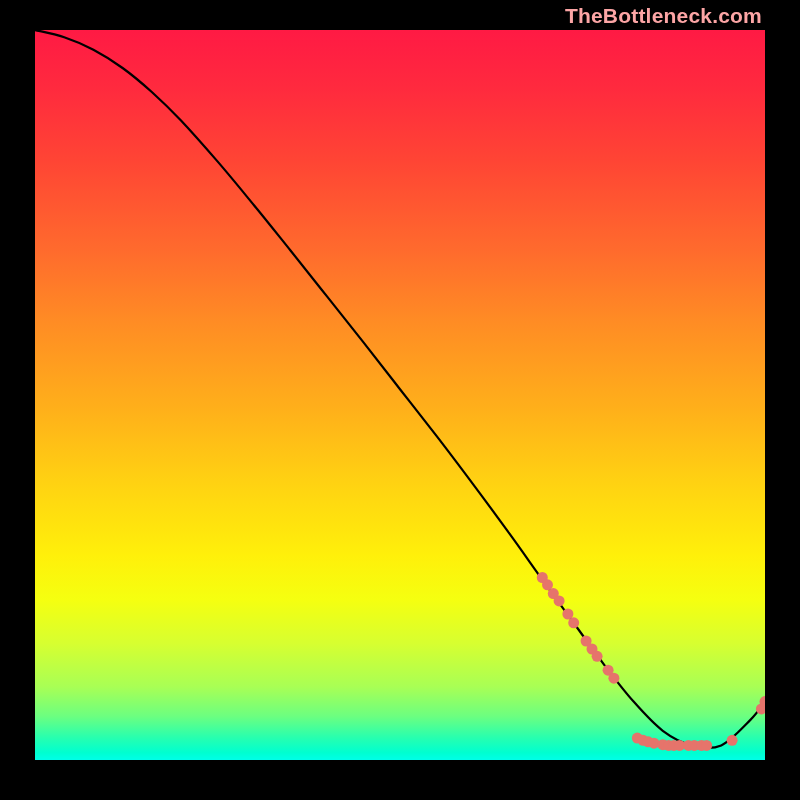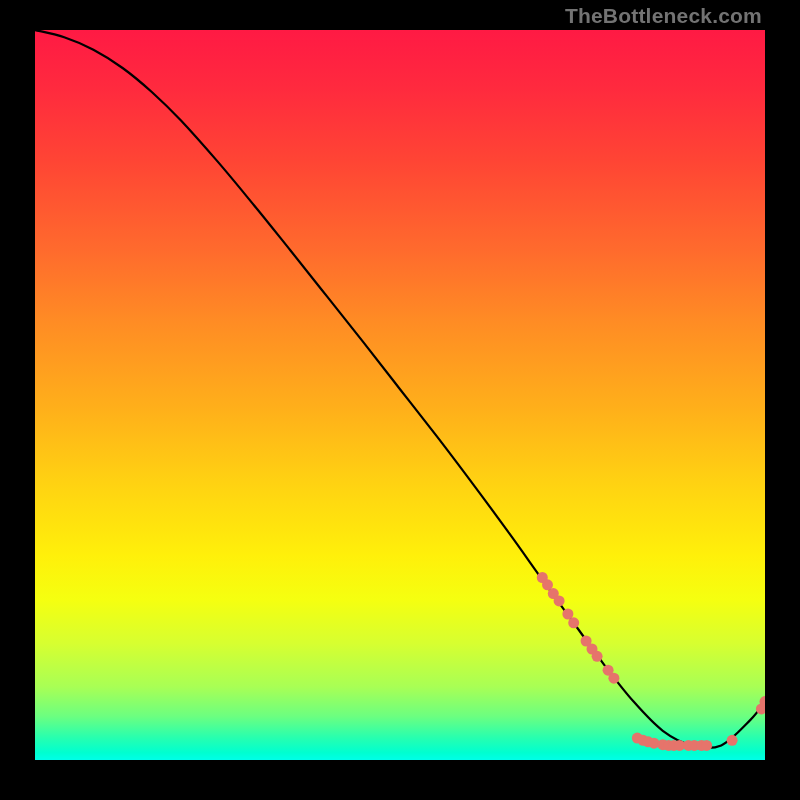--- a/index.html
+++ b/index.html
@@ -43,21 +43,21 @@
       #00ffe8 100%
     );
   }
   .watermark {
     position: absolute;
     top: 4px;
     right: 38px;
     font-family: Arial, Helvetica, sans-serif;
     font-size: 21px;
     font-weight: 600;
-    color: #737373;
+    color: #fca5a5;
     letter-spacing: 0.2px;
   }
   svg.curve {
     position: absolute;
     left: 0;
     top: 0;
     width: 730px;
     height: 730px;
   }
 </style>

